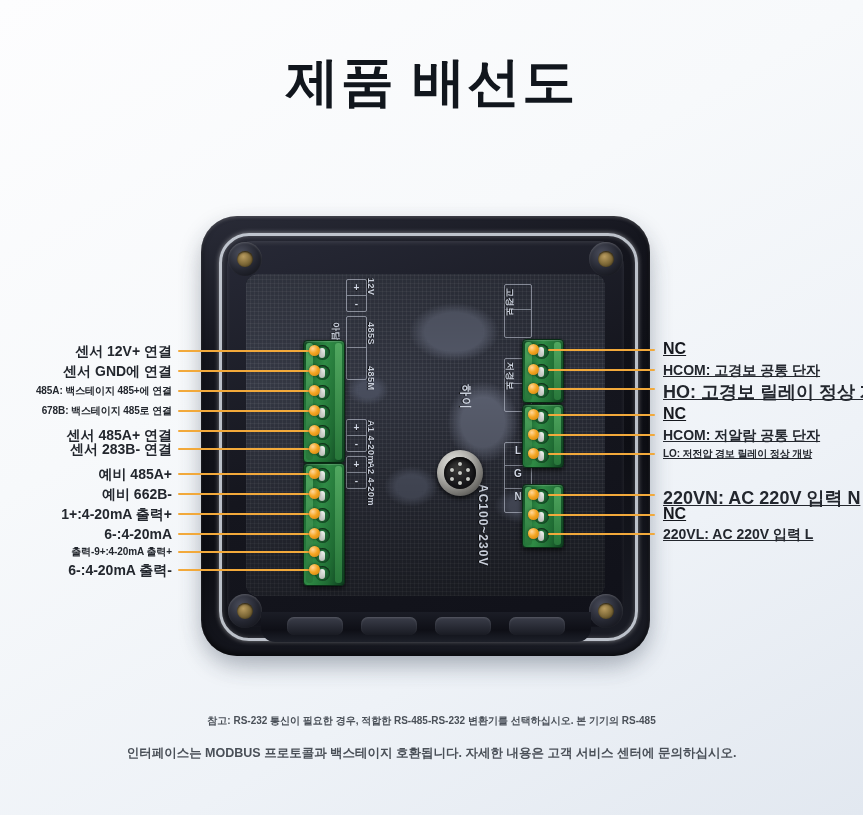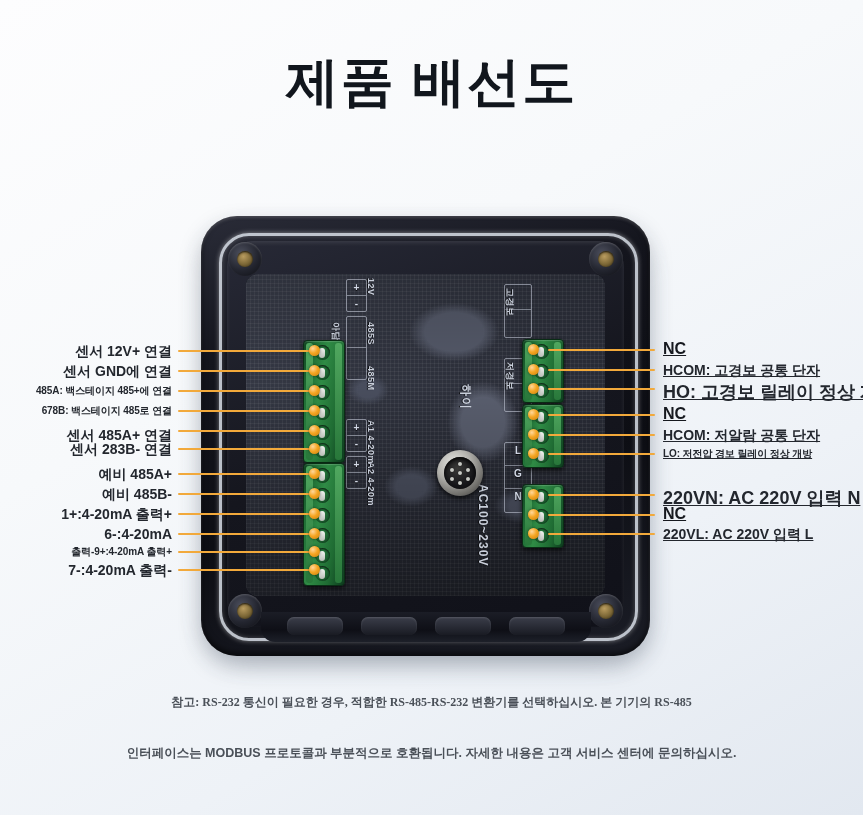--- a/index.html
+++ b/index.html
@@ -318,21 +318,21 @@
 
   
   .note {
     position: absolute;
     left: 0;
     width: 863px;
     text-align: center;
     color: #4a5058;
     font-weight: 600;
   }
-  .note.l1 { top: 694px; font-size: 12px; font-family: Liberation Serif, serif; }
+  .note.l1 { top: 714px; font-size: 10px; }
   .note.l2 { top: 745px; font-size: 12.5px; }
 </style>
 </head>
 <body>
 
 <div class="page-title">제품 배선도</div>
 
 <div class="device-stage">
 
   <div class="device">
@@ -525,32 +525,32 @@
   <div class="leader" style="left:548px; top:533px; width:107px;"></div>
   <span class="pin-dot" style="left:528px; top:528px;"></span>
 
   <div class="lbl left" style="left:172px; top:344px;">센서 12V+ 연결</div>
   <div class="lbl left" style="left:172px; top:364px;">센서 GND에 연결</div>
   <div class="lbl left small" style="left:172px; top:386px;">485A: 백스테이지 485+에 연결</div>
   <div class="lbl left small" style="left:172px; top:406px;">678B: 백스테이지 485로 연결</div>
   <div class="lbl left" style="left:172px; top:428px;">센서 485A+ 연결</div>
   <div class="lbl left" style="left:172px; top:442px;">센서 283B- 연결</div>
   <div class="lbl left" style="left:172px; top:467px;">예비 485A+</div>
-  <div class="lbl left" style="left:172px; top:487px;">예비 485B-</div>
+  <div class="lbl left" style="left:172px; top:487px;">예비 662B-</div>
   <div class="lbl left" style="left:172px; top:507px;">1+:4-20mA 출력+</div>
   <div class="lbl left" style="left:172px; top:527px;">6-:4-20mA</div>
   <div class="lbl left small" style="left:172px; top:547px;">출력-9+:4-20mA 출력+</div>
-  <div class="lbl left" style="left:172px; top:563px;">7-:4-20mA 출력-</div>
+  <div class="lbl left" style="left:172px; top:563px;">6-:4-20mA 출력-</div>
 
   <div class="lbl right nc" style="left:663px; top:341px;">NC</div>
   <div class="lbl right" style="left:663px; top:363px;">HCOM: 고경보 공통 단자</div>
   <div class="lbl right sm13" style="left:663px; top:383px;">HO: 고경보 릴레이 정상 개방</div>
   <div class="lbl right nc" style="left:663px; top:406px;">NC</div>
   <div class="lbl right" style="left:663px; top:428px;">HCOM: 저알람 공통 단자</div>
   <div class="lbl right small" style="left:663px; top:449px;">LO: 저전압 경보 릴레이 정상 개방</div>
   <div class="lbl right sm13" style="left:663px; top:489px;">220VN: AC 220V 입력 N</div>
   <div class="lbl right nc" style="left:663px; top:506px;">NC</div>
   <div class="lbl right" style="left:663px; top:527px;">220VL: AC 220V 입력 L</div>
 
 </div>
 
 <div class="note l1">참고: RS-232 통신이 필요한 경우, 적합한 RS-485-RS-232 변환기를 선택하십시오. 본 기기의 RS-485</div>
-<div class="note l2">인터페이스는 MODBUS 프로토콜과 부분적으로 호환됩니다. 자세한 내용은 고객 서비스 센터에 문의하십시오.</div>
+<div class="note l2">인터페이스는 MODBUS 프로토콜과 백스테이지 호환됩니다. 자세한 내용은 고객 서비스 센터에 문의하십시오.</div>
 
 </body></html>

